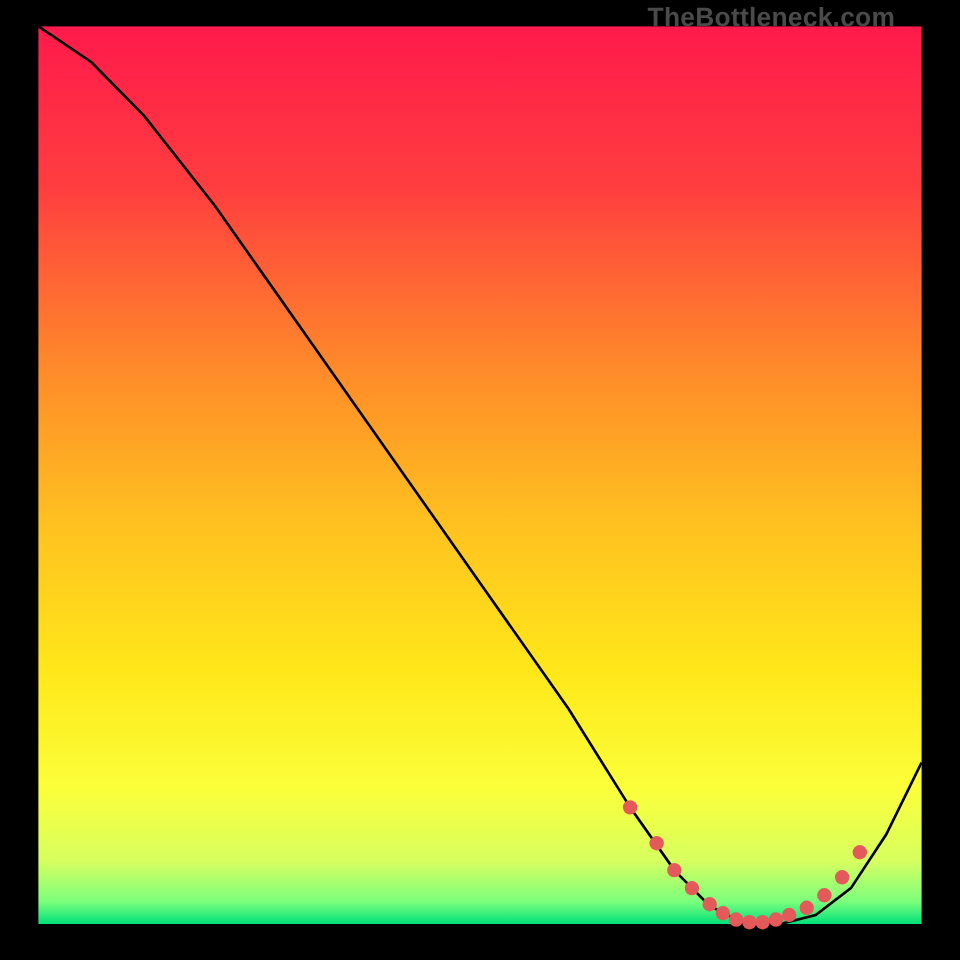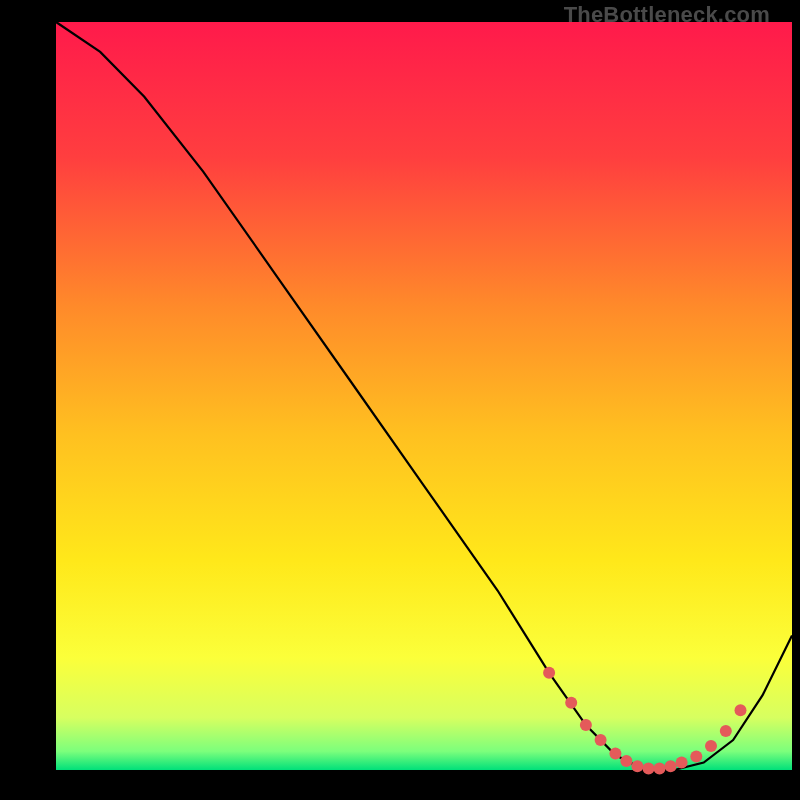--- a/index.html
+++ b/index.html
@@ -8,21 +8,20 @@
     width: 800px;
     height: 800px;
     background: #000;
     font-family: Arial, Helvetica, sans-serif;
     overflow: hidden;
   }
   .stage {
     position: relative;
     width: 756px;
     height: 800px;
-    margin-left: 24px;
   }
   svg.chart {
     position: absolute;
     top: 0;
     left: 0;
     width: 800px;
     height: 800px;
     display: block;
   }
   .watermark {

